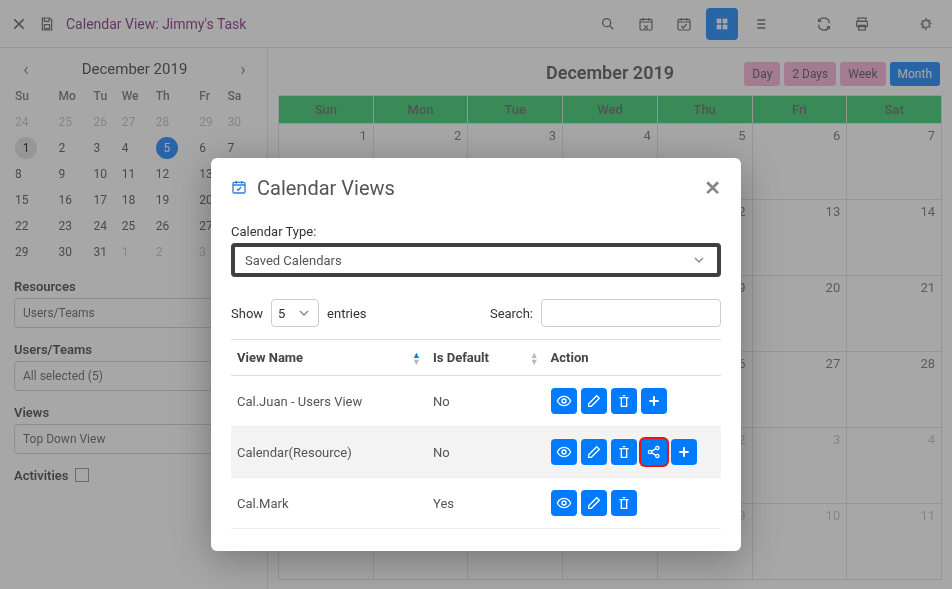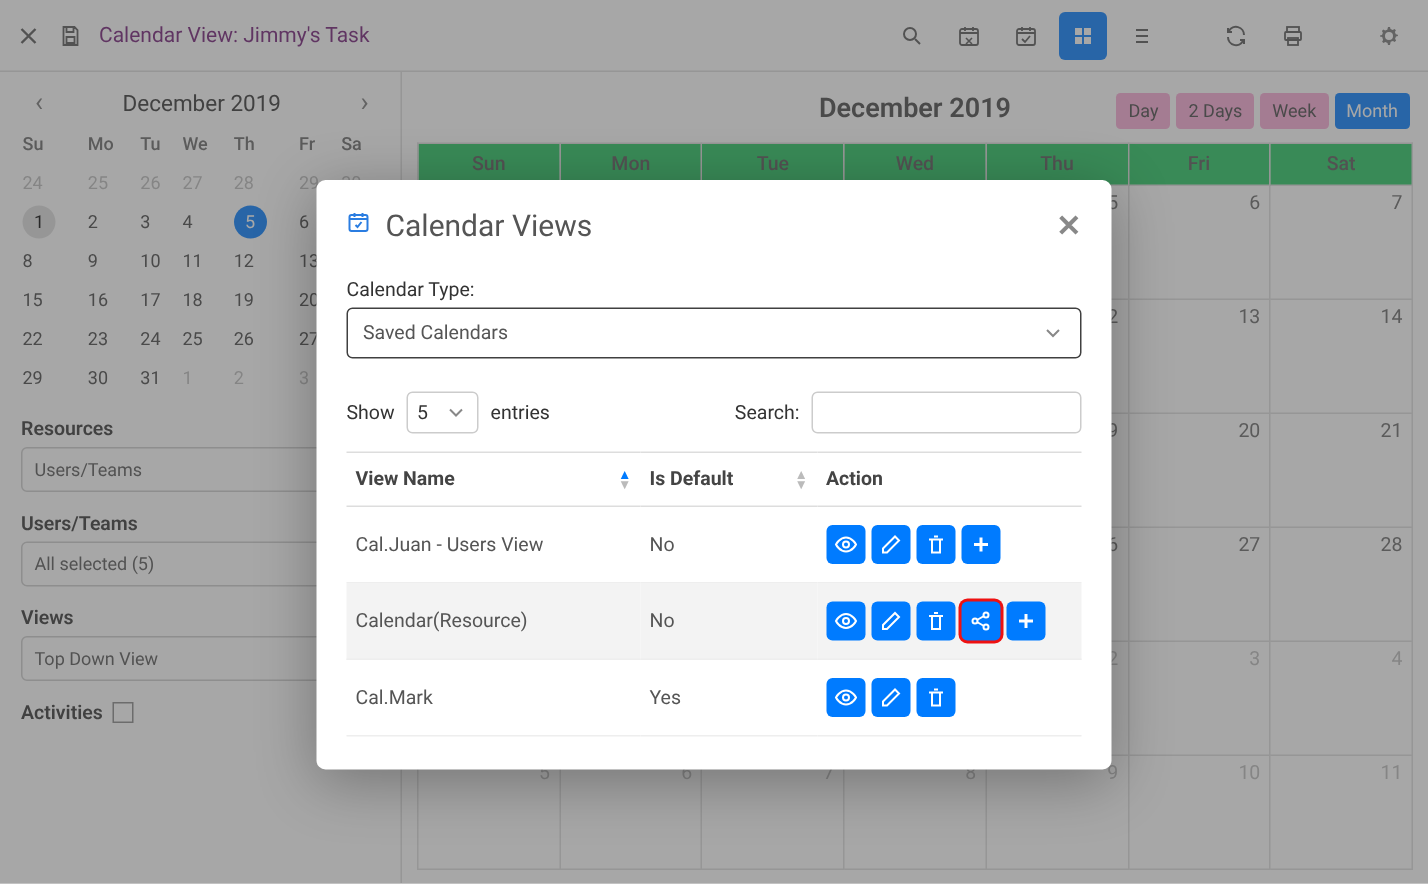--- a/index.html
+++ b/index.html
@@ -38,28 +38,28 @@
   .calwrap{flex:1;position:relative;padding:8px 10px 0 10px}
   .range-btns{position:absolute;right:12px;top:14px;display:flex;gap:4px}
   .range-btns span{background:#f9a8d4;color:#444;padding:5px 8px;font-size:12px;border-radius:3px}
   .range-btns .active{background:var(--blue);color:#fff}
   .caltitle{text-align:center;font-size:18px;font-weight:600;margin-top:6px;color:#444}
   table.big{width:100%;border-collapse:collapse;table-layout:fixed;margin-top:12px}
   table.big th{border:1px solid var(--grid);padding:6px;font-weight:500;color:#555;background:#22c55e;font-size:13px}
   table.big td{border:1px solid var(--grid);height:76px;vertical-align:top;text-align:right;padding:4px 6px;color:#666;font-size:13px}
   table.big td.dim{color:#bbb}
   
-  .overlay{position:absolute;inset:0;background:rgba(80,80,80,.5);display:flex;align-items:flex-start;justify-content:center;padding-top:120px}
+  .overlay{position:absolute;inset:0;background:rgba(80,80,80,.5);display:flex;align-items:center;justify-content:center;padding-top:120px}
   .modal{width:530px;background:#fff;border-radius:6px;box-shadow:0 8px 40px rgba(0,0,0,.3);padding:18px 20px 22px}
   .m-head{display:flex;align-items:center;gap:10px}
   .m-title{font-size:20px;color:#555}
   .m-close{margin-left:auto;color:#888;font-size:20px;font-weight:700}
   .m-body{margin-top:24px}
   .lbl{color:#333;font-size:13px;margin-bottom:4px}
-  .sel-big{border:1px solid #404040;border-radius:4px;height:34px;display:flex;align-items:center;padding:0 10px;justify-content:space-between;color:#555}
+  .sel-big{border:4px solid #404040;border-radius:4px;height:34px;display:flex;align-items:center;padding:0 10px;justify-content:space-between;color:#555}
   .row{display:flex;align-items:center;gap:8px;margin-top:22px}
   .sm-sel{border:1px solid #ccc;border-radius:4px;width:48px;height:28px;display:flex;align-items:center;padding:0 6px;justify-content:space-between}
   .srch{border:1px solid #ccc;border-radius:4px;height:28px;width:180px}
   table.dt{width:100%;border-collapse:collapse;margin-top:12px;font-size:13px}
   table.dt thead td{border-top:1px solid #ddd;border-bottom:1px solid #ddd;padding:10px 6px;font-weight:700;color:#444;position:relative}
   table.dt tbody td{padding:12px 6px;border-bottom:1px solid #eee;color:#555}
   table.dt tbody tr.hi{background:#f3f3f3}
   .sort{font-size:9px;color:#bbb;position:absolute;right:6px;top:12px;line-height:7px}
   .sort .a{color:var(--blue)}
   .act{display:flex;gap:4px}

